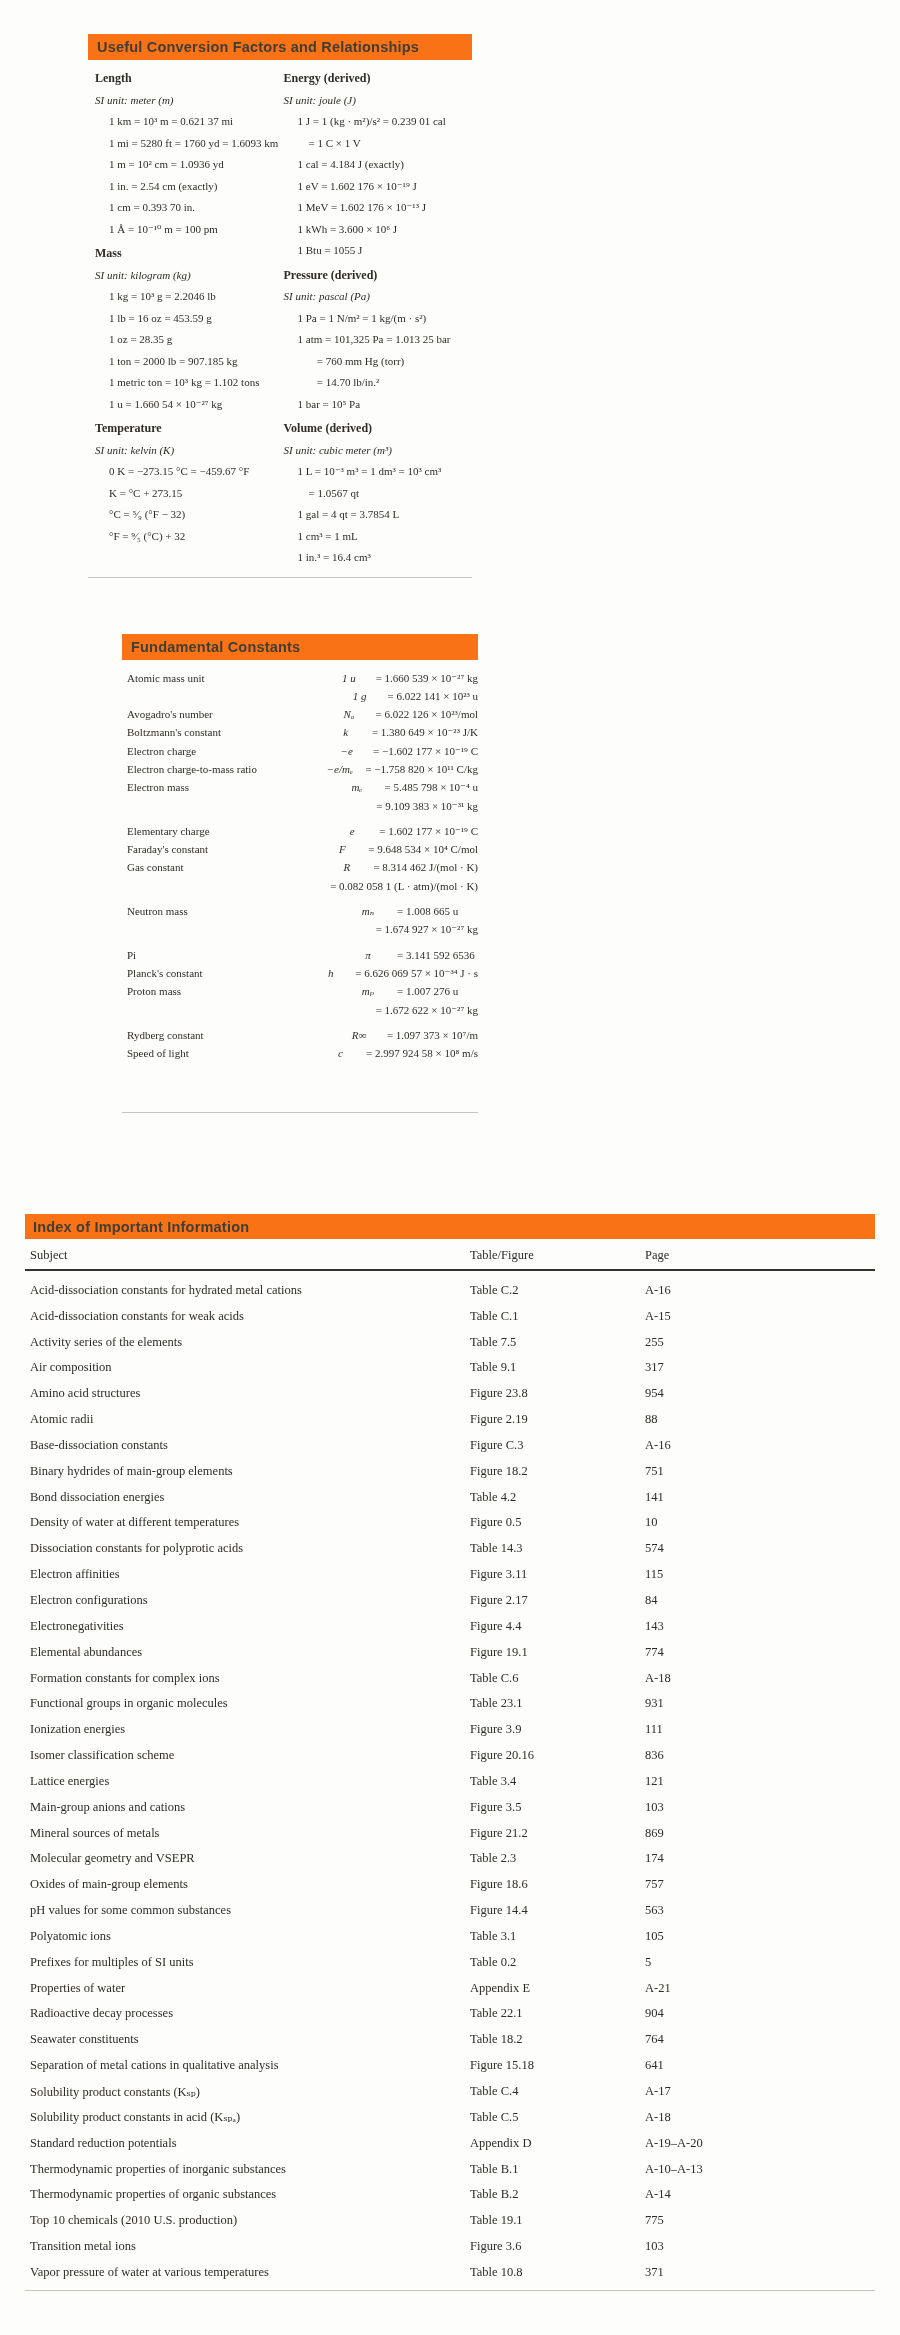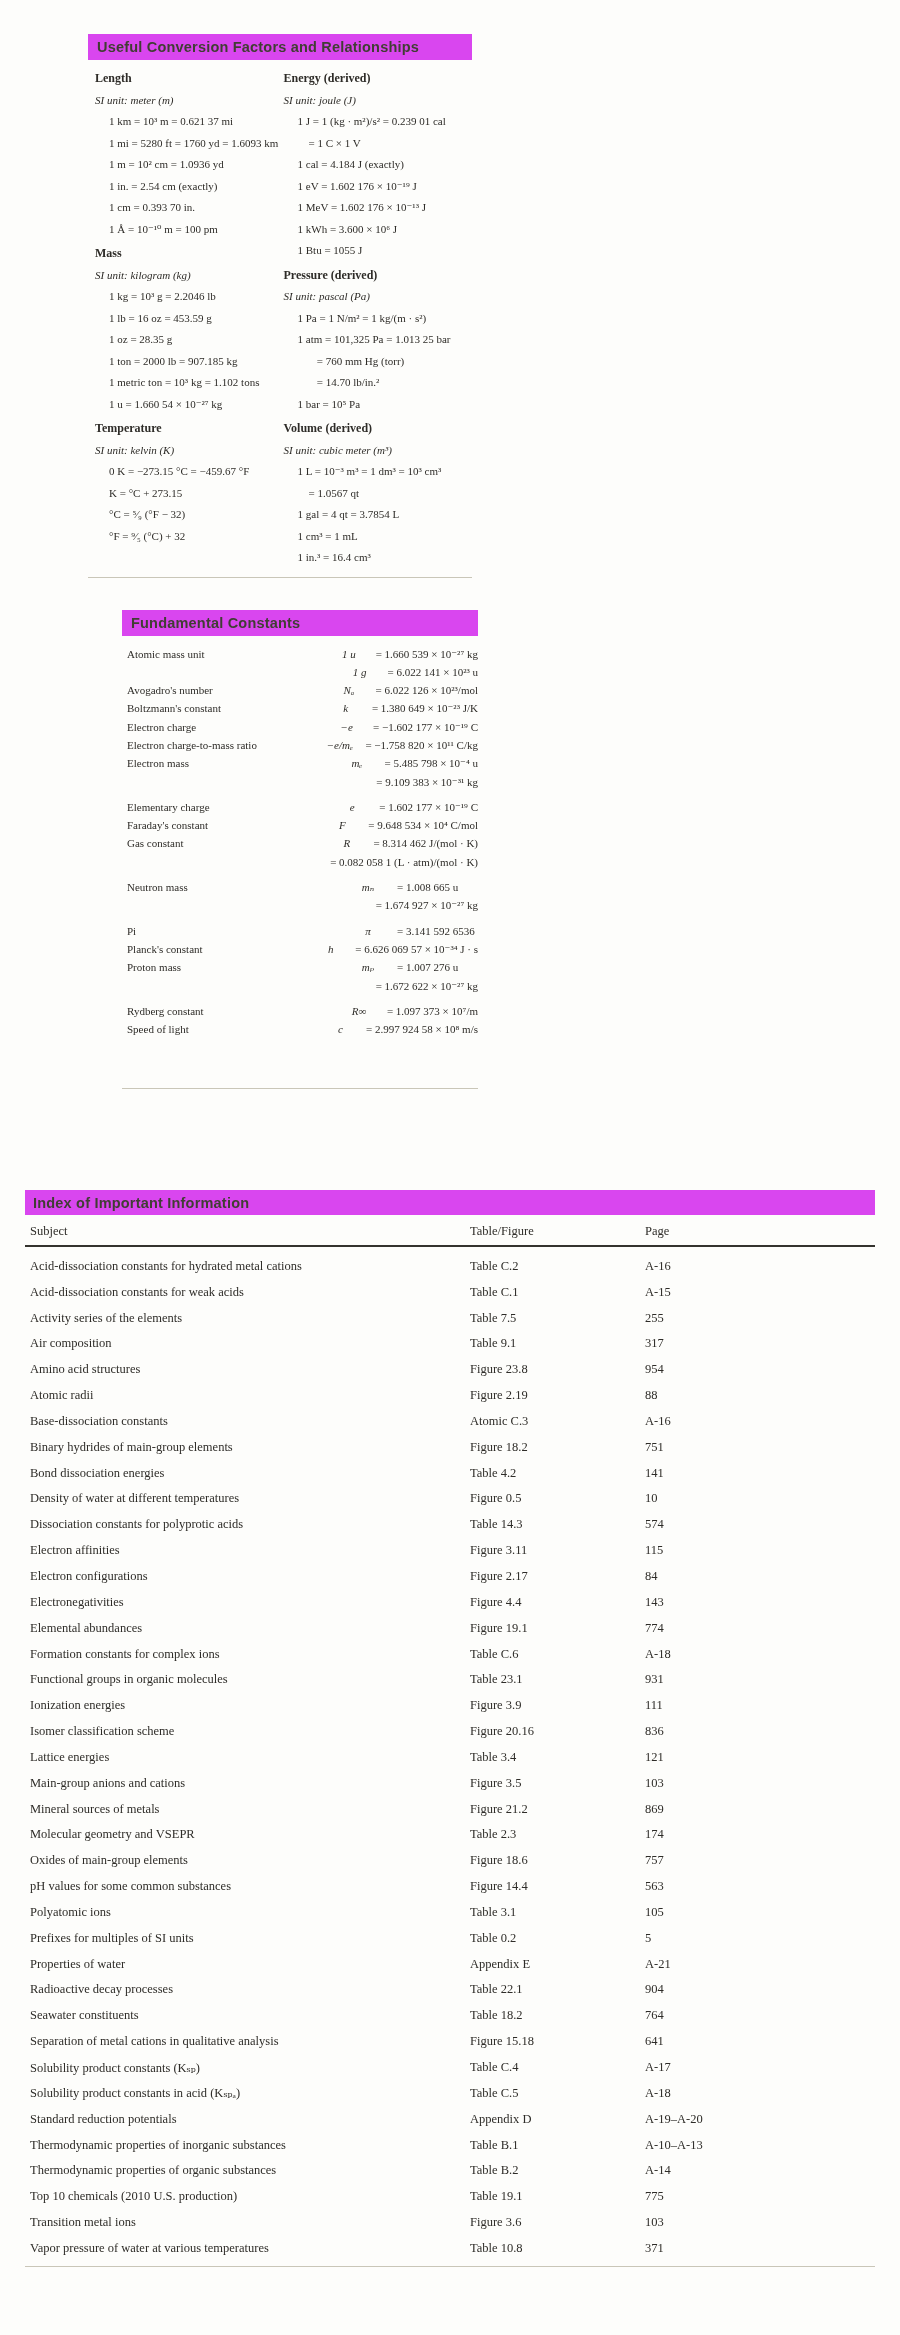--- a/index.html
+++ b/index.html
@@ -4,41 +4,41 @@
 <style>
   * { margin:0; padding:0; box-sizing:border-box; }
   html,body { background:#fdfdfb; }
   body {
     width:900px; height:2335px; overflow:hidden;
     padding-top:34px;
     font-family:"Liberation Serif","DejaVu Serif",serif;
     color:#2e2c28;
   }
   .band {
-    background:#d946ef;
+    background:#f97316;
     font-family:"Liberation Sans","DejaVu Sans",sans-serif;
     font-weight:bold; color:#403e33;
     display:flex; align-items:center;
     letter-spacing:.2px;
   }
   .rule-light { border:0; border-top:1px solid #c9c6b8; }
 
   
   .conv { margin-left:88px; width:384px; }
   .band-conv { height:26px; padding-left:9px; font-size:14.5px; }
   .conv-cols { display:flex; margin-top:8px; padding-left:7px; }
   .conv-col { width:192px; line-height:21.5px; }
   .group + .group { margin-top:3px; }
   .g-head { font-weight:bold; font-size:12px; }
   .g-si { font-style:italic; font-size:11px; }
   .g-line { font-size:11px; padding-left:14px; white-space:pre; }
   .conv .rule-light { margin-top:8px; }
 
   
-  .const { margin-left:122px; width:356px; margin-top:32px; }
+  .const { margin-left:122px; width:356px; margin-top:56px; }
   .band-const { height:26px; padding-left:9px; font-size:14.5px; }
   .c-table { margin-top:9px; padding-left:5px; }
   .c-row { display:flex; font-size:11px; line-height:18.3px; }
   .c-row.gap { margin-top:7px; }
   .c-name { width:212px; }
   .c-sym { width:58px; text-align:center; font-style:italic; }
   .c-val { flex:1; white-space:nowrap; }
   .const .rule-light { margin-top:50px; }
 
   
@@ -326,21 +326,21 @@
       </div>
 
       <div class="i-row">
         <div class="i-col-subject">Atomic radii</div>
         <div class="i-col-ref">Figure 2.19</div>
         <div class="i-col-page">88</div>
       </div>
 
       <div class="i-row">
         <div class="i-col-subject">Base-dissociation constants</div>
-        <div class="i-col-ref">Atomic C.3</div>
+        <div class="i-col-ref">Figure C.3</div>
         <div class="i-col-page">A-16</div>
       </div>
 
       <div class="i-row">
         <div class="i-col-subject">Binary hydrides of main-group elements</div>
         <div class="i-col-ref">Figure 18.2</div>
         <div class="i-col-page">751</div>
       </div>
 
       <div class="i-row">

